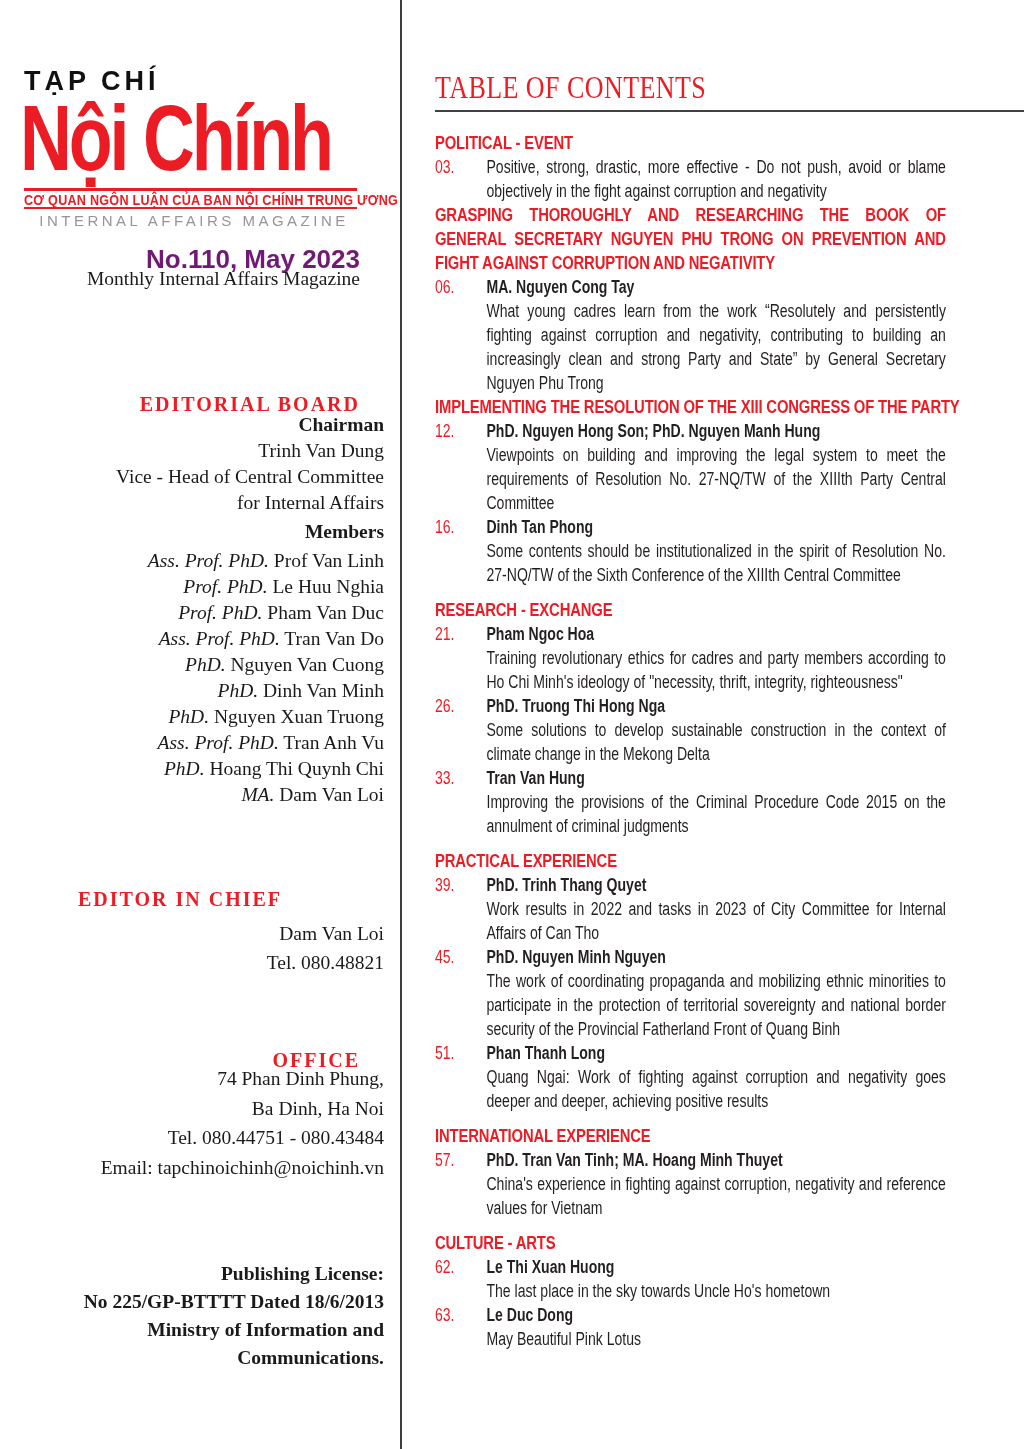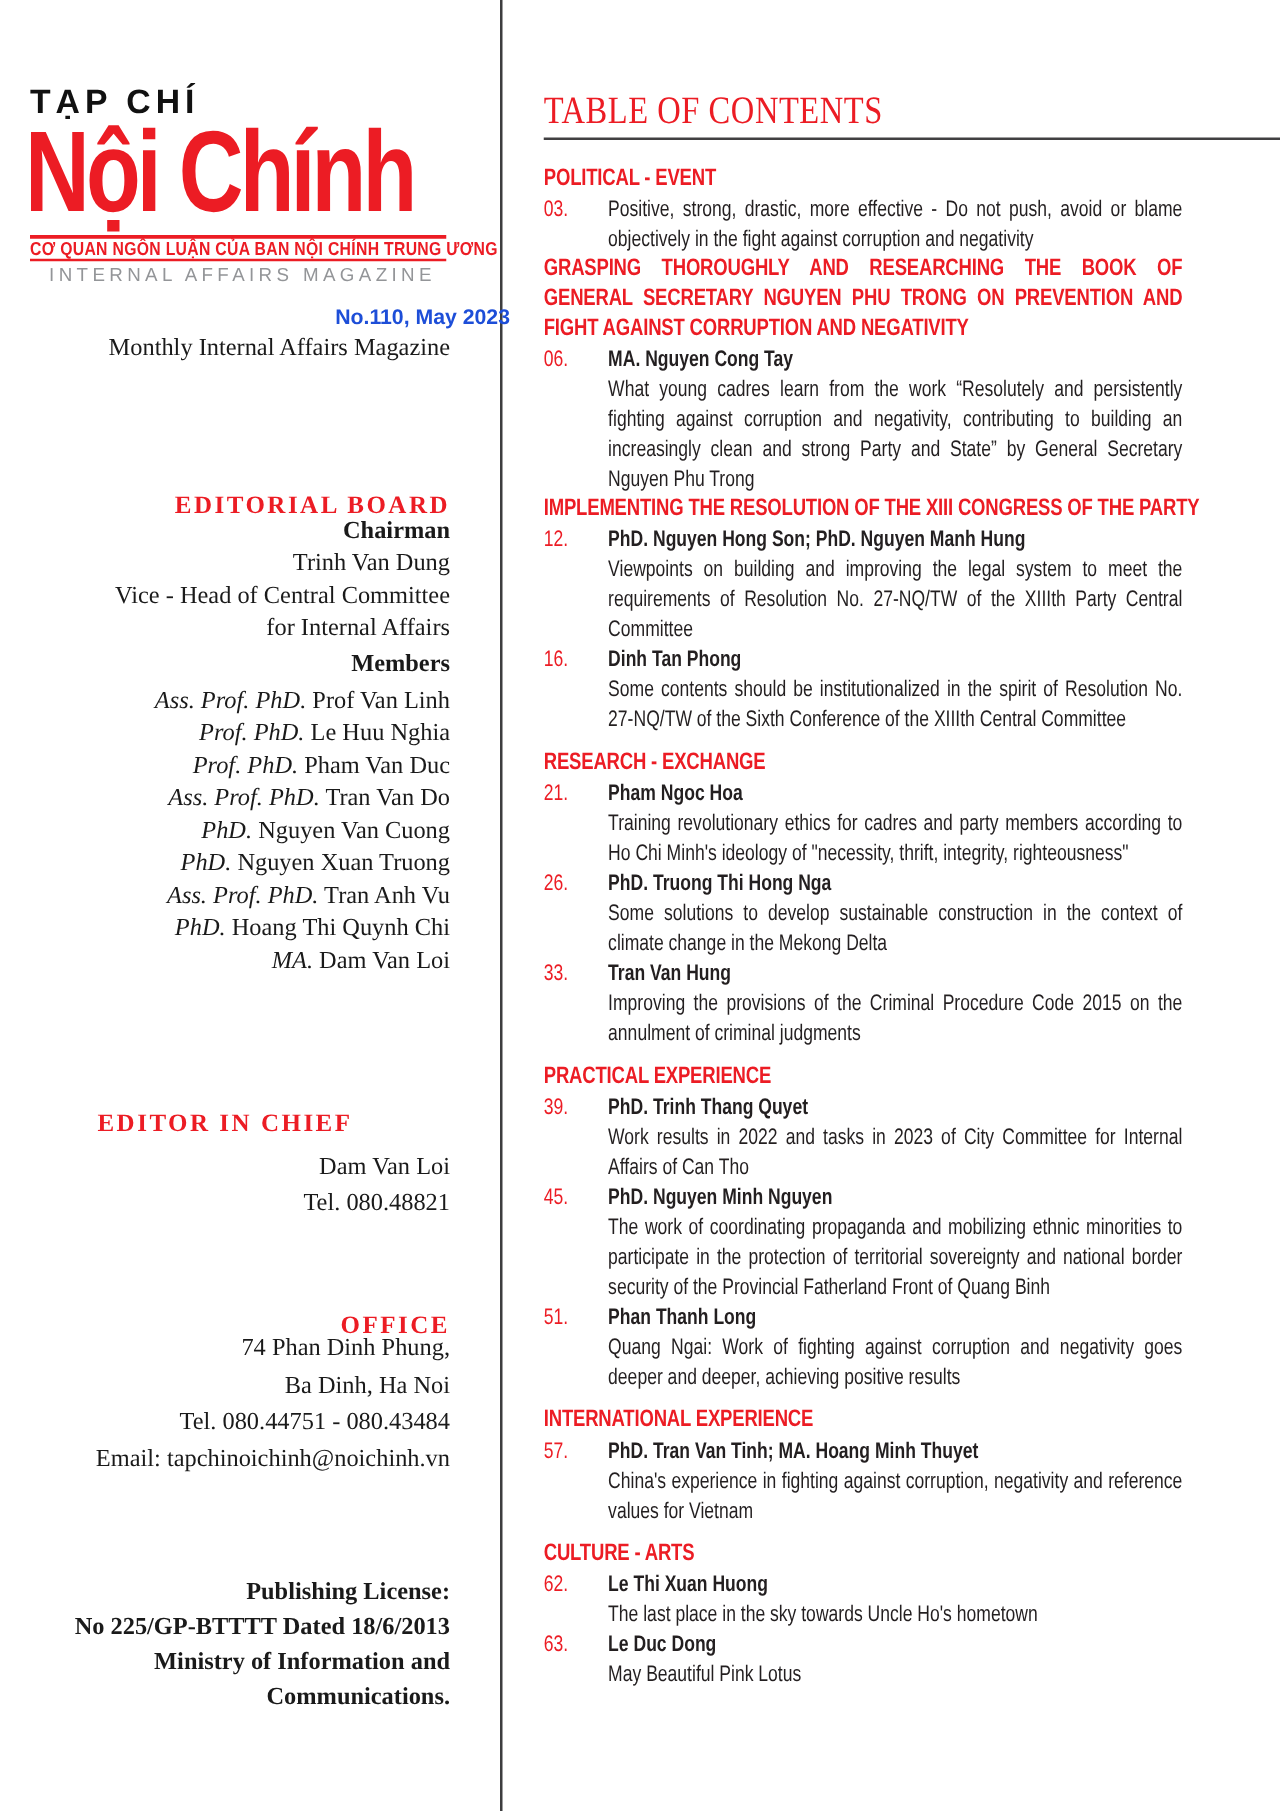--- a/index.html
+++ b/index.html
@@ -15,23 +15,23 @@
   .logo{position:absolute;left:20px;top:92px;font-size:92px;line-height:92px;font-weight:bold;
         color:#EC1C24;letter-spacing:-4px;transform:scaleX(0.78);transform-origin:left top;
         white-space:nowrap;font-family:"Liberation Sans",sans-serif;}
   .rule{position:absolute;left:24px;width:333px;background:#EC1C24;}
   .rule1{top:188px;height:3px;}
   .rule2{top:207px;height:2px;}
   .tagline-vi{position:absolute;left:24px;top:191px;color:#EC1C24;font-weight:bold;font-size:15px;
               white-space:nowrap;transform:scaleX(0.84);transform-origin:left top;letter-spacing:0.3px;}
   .tagline-en{position:absolute;left:28px;top:212px;width:332px;text-align:center;color:#939598;
               font-size:15px;letter-spacing:3.5px;white-space:nowrap;}
-  .issue{top:244px;font-weight:bold;font-size:17px;color:#1d4ed8;margin-left:48px;}
+  .issue{top:244px;font-weight:bold;font-size:26px;color:#701a75;}
   .issue-sub{top:268px;font-family:"Liberation Serif",serif;font-size:19.5px;color:#1a1a1a;}
-  .serif{font-family:"Liberation Serif",serif;color:#1a1a1a;}
+  .serif{font-family:"Liberation Serif",serif;color:#1a1a1a;margin-left:24px;}
   .red-head{color:#EC1C24;font-weight:bold;font-size:20px;letter-spacing:2px;
             font-family:"Liberation Serif",serif;}
   .eb-head{top:393px;}
   .chair-block{top:412px;font-size:19.5px;line-height:26px;}
   .chair-block .bold{font-weight:bold;}
   .members-head{top:521px;font-size:19.5px;font-weight:bold;}
   .members{top:548px;font-size:19.5px;line-height:26px;}
   .members .mt{font-style:italic;}
   .eic-head{top:888px;text-align:center;}
   .eic-block{top:919px;font-size:19.5px;line-height:29px;}
@@ -81,20 +81,21 @@
       <div>Vice - Head of Central Committee</div>
       <div>for Internal Affairs</div>
     </div>
     <div class="rblock serif members-head">Members</div>
     <div class="rblock serif members">
       <div><span class="mt">Ass. Prof. PhD.</span> <span>Prof Van Linh</span></div>
       <div><span class="mt">Prof. PhD.</span> <span>Le Huu Nghia</span></div>
       <div><span class="mt">Prof. PhD.</span> <span>Pham Van Duc</span></div>
       <div><span class="mt">Ass. Prof. PhD.</span> <span>Tran Van Do</span></div>
       <div><span class="mt">PhD.</span> <span>Nguyen Van Cuong</span></div>
+      <div><span class="mt">PhD.</span> <span>Dinh Van Minh</span></div>
       <div><span class="mt">PhD.</span> <span>Nguyen Xuan Truong</span></div>
       <div><span class="mt">Ass. Prof. PhD.</span> <span>Tran Anh Vu</span></div>
       <div><span class="mt">PhD.</span> <span>Hoang Thi Quynh Chi</span></div>
       <div><span class="mt">MA.</span> <span>Dam Van Loi</span></div>
     </div>
 
     <div class="rblock red-head eic-head">EDITOR IN CHIEF</div>
     <div class="rblock serif eic-block">
       <div>Dam Van Loi</div>
       <div>Tel. 080.48821</div>

